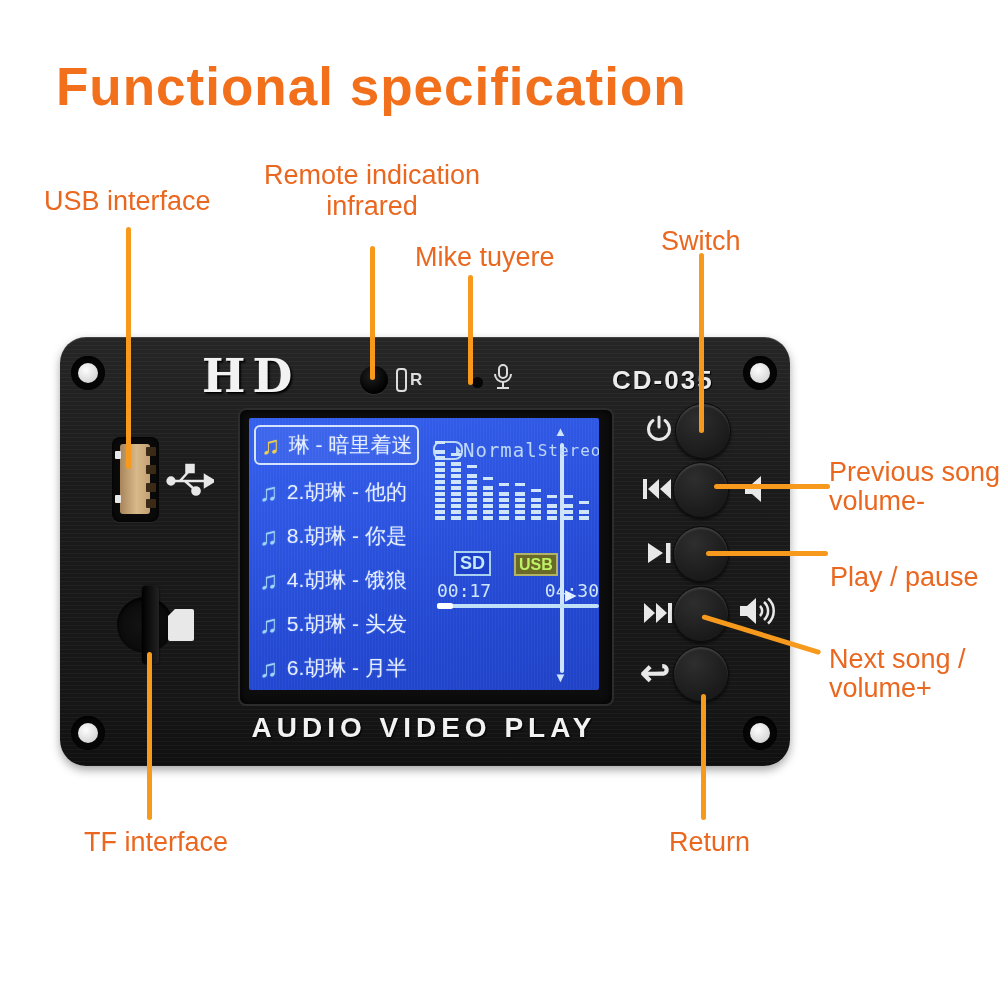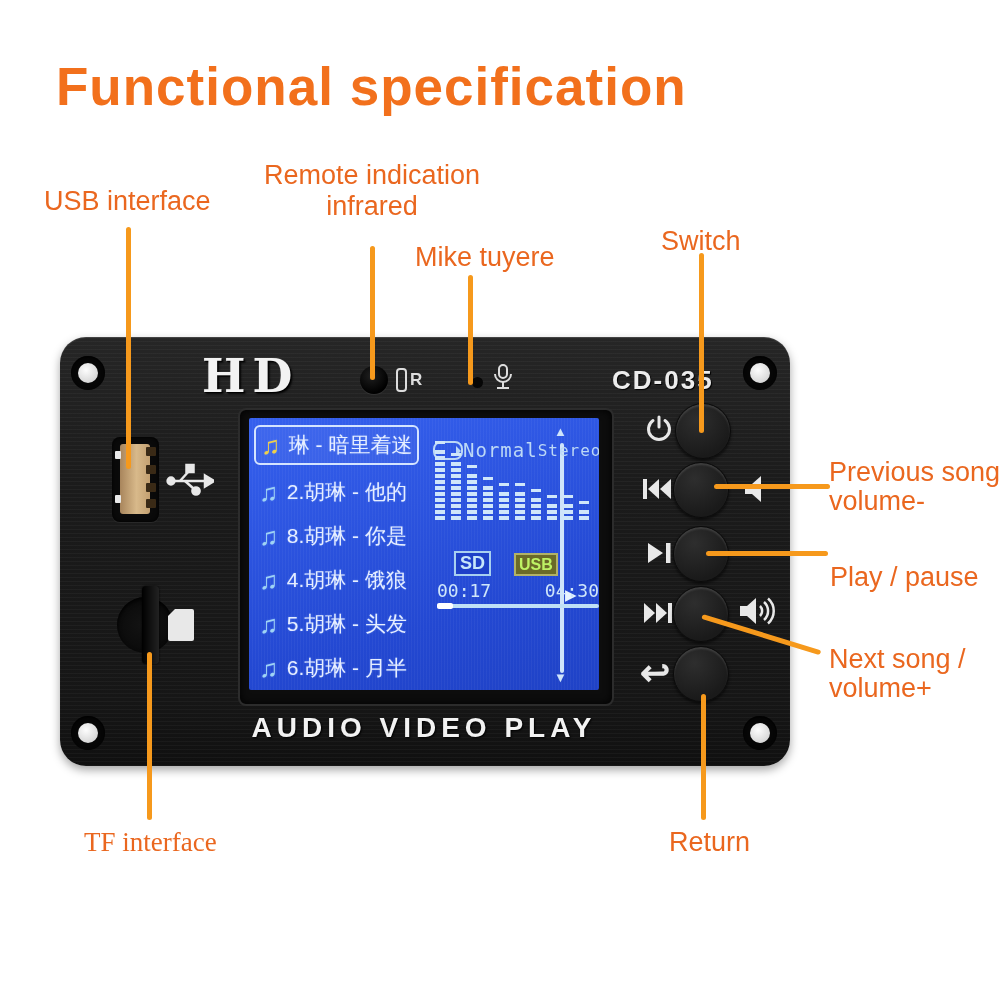--- a/index.html
+++ b/index.html
@@ -128,21 +128,21 @@
     <div>Previous song /</div>
     <div>volume-</div>
   </div>
   <div class="callout" style="left:830px;top:562px;">
     <div>Play / pause</div>
   </div>
   <div class="callout" style="left:829px;top:645px;line-height:29px;">
     <div>Next song /</div>
     <div>volume+</div>
   </div>
-  <div class="callout" style="left:84px;top:827px;font-family:Liberation Serif, serif;">
+  <div class="callout" style="left:84px;top:827px;">
     <div>TF interface</div>
   </div>
   <div class="callout" style="left:669px;top:827px;">
     <div>Return</div>
   </div>
 
   <div class="vline" style="left:126px;top:227px;height:242px;"></div>
   <div class="vline" style="left:370px;top:246px;height:134px;"></div>
   <div class="vline" style="left:468px;top:275px;height:110px;"></div>
   <div class="vline" style="left:699px;top:253px;height:180px;"></div>

